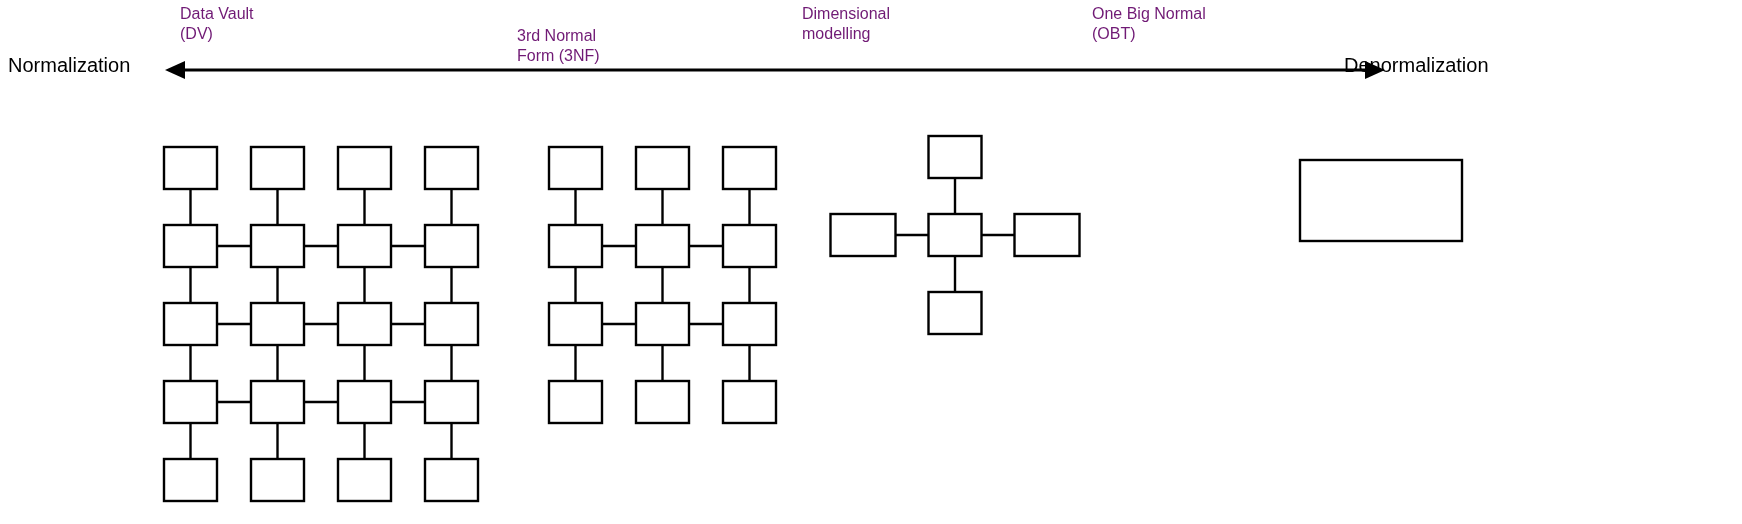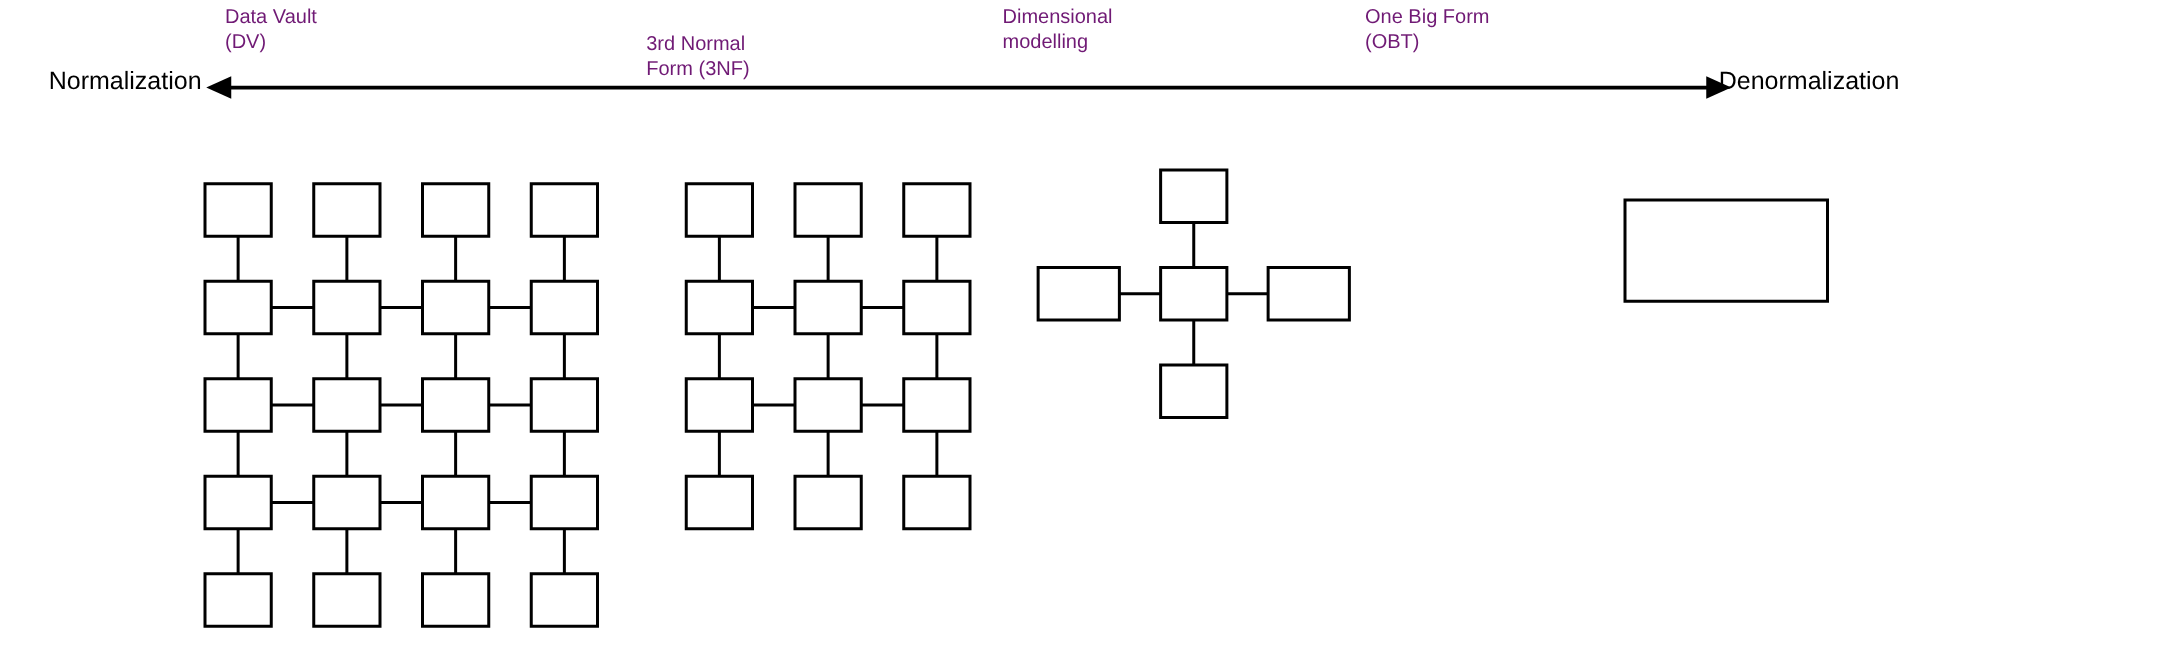--- a/index.html
+++ b/index.html
@@ -14,21 +14,20 @@
     background: #ffffff;
     font-family: "Liberation Sans", sans-serif;
     overflow: hidden;
   }
   .axis-end-label {
     position: absolute;
     font-size: 20px;
     color: #000000;
     white-space: nowrap;
     line-height: 1.25;
-    margin-left: 31px;
   }
   #label-normalization { left: 8px; top: 53px; }
   #label-denormalization { left: 1344px; top: 53px; }
 
   .stage-label {
     position: absolute;
     font-size: 16px;
     color: #701a75;
     text-align: left;
     line-height: 1.28;
@@ -76,21 +75,21 @@
   <div class="axis-end-label" id="label-normalization">Normalization</div>
 
   <div class="axis-end-label" id="label-denormalization">Denormalization</div>
 
   <div class="stage-label" id="stage-label-0" style="left: 180px; top: 4px; width: 300px;">Data Vault
 (DV)</div>
   <div class="stage-label" id="stage-label-1" style="left: 517px; top: 4px; width: 300px; margin-top: 22px;">3rd Normal
 Form (3NF)</div>
   <div class="stage-label" id="stage-label-2" style="left: 802px; top: 4px; width: 300px;">Dimensional
 modelling</div>
-  <div class="stage-label" id="stage-label-3" style="left: 1092px; top: 4px; width: 300px;">One Big Form
+  <div class="stage-label" id="stage-label-3" style="left: 1092px; top: 4px; width: 300px;">One Big Normal
 (OBT)</div>
 
   <svg id="axis-svg">
       <line x1="183" y1="70" x2="1367" y2="70" class="axis-line"></line>
       <polygon points="165,70 185,61 185,79" class="axis-head"></polygon>
       <polygon points="1385,70 1365,61 1365,79" class="axis-head"></polygon>
     </svg>
   <svg id="diagram-svg">
       <line x1="190.5" y1="189" x2="190.5" y2="225" class="edge-line"></line>
       <line x1="190.5" y1="267" x2="190.5" y2="303" class="edge-line"></line>

